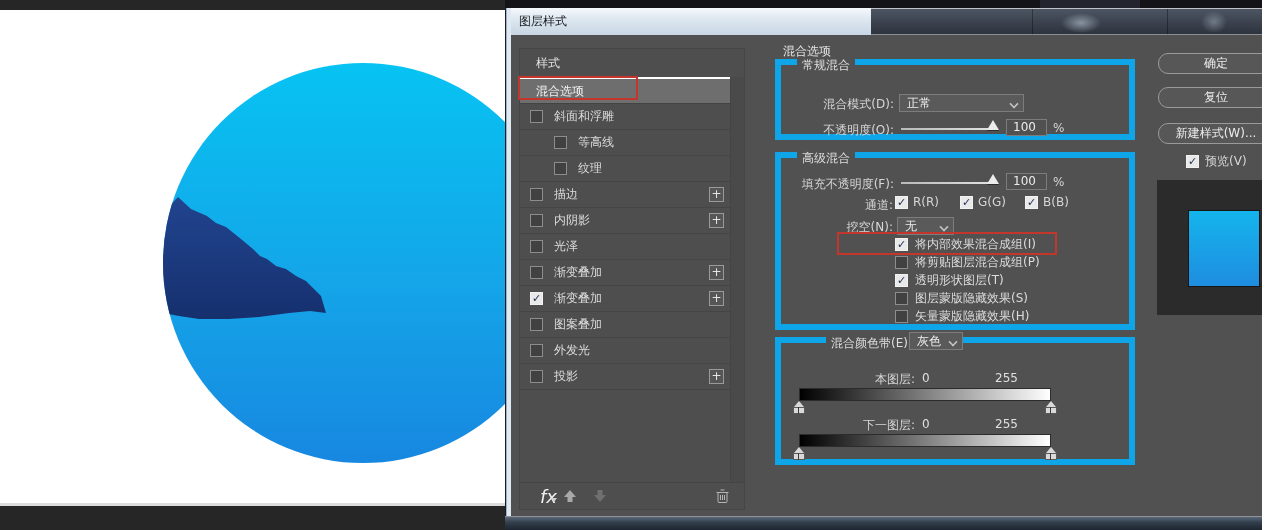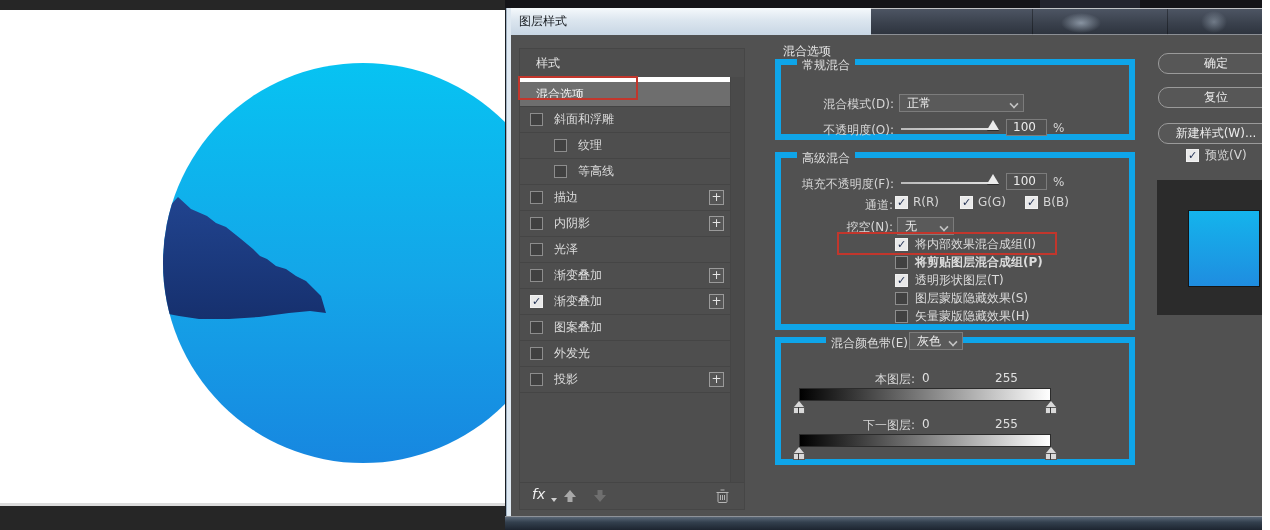--- a/index.html
+++ b/index.html
@@ -37,33 +37,33 @@
   .tb-band{position:absolute;top:0;bottom:0;width:1px;background:rgba(0,0,0,.35);}
   .dlg-title{position:absolute;left:8px;top:0;height:27px;line-height:26px;color:#181c21;font-size:12px;}
   .dlg-body{position:absolute;left:6px;top:27px;width:759px;height:481px;background:#515151;}
   .glass-bottom{position:absolute;left:0;top:508px;width:765px;height:14px;
                 background:linear-gradient(180deg,#5b6877 0%,#33404e 40%,#1d2530 100%);
                 border-top:1px solid rgba(255,255,255,.5);box-sizing:border-box;}
 
   
   .stylepanel{position:absolute;left:8px;top:13px;width:226px;height:462px;background:#4e4e4e;
               border:1px solid #464646;box-sizing:border-box;}
-  .sp-header{height:28px;line-height:28px;padding-left:16px;color:#e0e0e0;border-bottom:5px solid #ffffff;}
+  .sp-header{height:28px;line-height:28px;padding-left:16px;color:#e0e0e0;border-bottom:2px solid #ffffff;}
   .sp-selected{height:24px;line-height:24px;padding-left:16px;background:#6e6e6e;color:#f2f2f2;
                border-bottom:1px solid #434343;}
   .sp-row{position:relative;height:25px;line-height:25px;border-bottom:1px solid #454545;}
   .sp-row .cb{position:absolute;left:10px;top:6px;}
   .sp-row.indent .cb{left:34px;}
   .sp-row .lab{position:absolute;left:34px;top:0;color:#dcdcdc;}
   .sp-row.indent .lab{left:58px;}
   .plusbtn{position:absolute;right:20px;top:5px;width:15px;height:15px;border:1px solid #9a9a9a;
            box-sizing:border-box;color:#e6e6e6;font-size:12px;line-height:12px;text-align:center;background:#565656;}
   .sp-scroll{position:absolute;right:0;top:28px;bottom:26px;width:13px;background:#4a4a4a;border-left:1px solid #454545;}
   .sp-toolbar{position:absolute;left:0;right:0;bottom:0;height:26px;border-top:1px solid #454545;}
-  .fx-ico{position:absolute;left:12px;top:3px;color:#f0f0f0;font-style:italic;font-size:14px;}
+  .fx-ico{position:absolute;left:20px;top:3px;color:#f0f0f0;font-style:italic;font-size:18px;}
   .fx-caret{position:absolute;left:31px;top:15px;width:0;height:0;border-left:3px solid transparent;
             border-right:3px solid transparent;border-top:4px solid #cfcfcf;}
   .arr{position:absolute;top:5px;}
   .trash{position:absolute;right:14px;top:5px;}
 
   
   .cb{display:inline-block;width:13px;height:13px;box-sizing:border-box;vertical-align:middle;}
   .cb.off{background:#414141;border:1px solid #8d8d8d;}
   .cb.on{background:#e9e9e9;border:1px solid #f2f2f2;color:#1d2c50;font-size:11px;font-weight:bold;
          line-height:12px;text-align:center;}
@@ -98,21 +98,21 @@
   .bhandle{position:absolute;width:12px;height:13px;}
   .bhandle .tri{position:absolute;left:1px;top:0;width:0;height:0;border-left:5px solid transparent;
                 border-right:5px solid transparent;border-bottom:6px solid #d9d9d9;}
   .bhandle .base{position:absolute;left:0;top:6px;width:10px;height:5px;background:#d9d9d9;
                  border:1px solid #5a5a5a;}
   .bhandle .split{position:absolute;left:5px;top:6px;width:1px;height:7px;background:#3a3a3a;}
 
   
   .btn{position:absolute;left:647px;width:116px;height:21px;border:1px solid #9a9a9a;border-radius:10px;
        background:#575757;color:#ececec;text-align:center;line-height:19px;box-sizing:border-box;}
-  .preview-row{position:absolute;left:675px;top:113px;height:16px;line-height:15px;}
+  .preview-row{position:absolute;left:675px;top:119px;height:16px;line-height:15px;}
   .preview-row .cb{margin-right:6px;}
   .swatch{position:absolute;left:646px;top:145px;width:119px;height:135px;background:#2b2b2b;}
   .swatch-inner{position:absolute;left:31px;top:30px;width:70px;height:75px;border:1px solid #151515;
                 background:linear-gradient(180deg,#14b4ec 0%,#1f8de0 100%);}
 </style>
 </head>
 <body>
 
 <div class="stage">
 
@@ -159,25 +159,25 @@
       <div class="stylepanel">
         <div class="sp-header">样式</div>
         <div class="sp-selected">混合选项</div>
         <div id="styles-list">
             <div class="sp-row">
               <span class="cb off"></span>
               <span class="lab">斜面和浮雕</span>
             </div>
             <div class="sp-row indent">
               <span class="cb off"></span>
+              <span class="lab">等高线</span>
+            </div>
+            <div class="sp-row indent">
+              <span class="cb off"></span>
               <span class="lab">纹理</span>
-            </div>
-            <div class="sp-row indent">
-              <span class="cb off"></span>
-              <span class="lab">等高线</span>
             </div>
             <div class="sp-row">
               <span class="cb off"></span>
               <span class="lab">描边</span>
               <span class="plusbtn">+</span>
             </div>
             <div class="sp-row">
               <span class="cb off"></span>
               <span class="lab">内阴影</span>
               <span class="plusbtn">+</span>
@@ -267,21 +267,21 @@
           </div>
 
         <span class="rlabel" style="left:0;top:61px;width:112px;">挖空(N):</span>
         <div class="dd" style="left:116px;top:59px;width:57px;">
           <span>无</span>
           <span class="vee"></span>
         </div>
 
         <div id="adv-options">
             <div class="optrow" style="top: 79px;"><span class="cb on">✓</span><span>将内部效果混合成组(I)</span></div>
-            <div class="optrow" style="top: 97px; font-weight: bold;"><span class="cb off"></span><span>将剪贴图层混合成组(P)</span></div>
+            <div class="optrow" style="top: 97px;"><span class="cb off"></span><span>将剪贴图层混合成组(P)</span></div>
             <div class="optrow" style="top: 115px;"><span class="cb on">✓</span><span>透明形状图层(T)</span></div>
             <div class="optrow" style="top: 133px;"><span class="cb off"></span><span>图层蒙版隐藏效果(S)</span></div>
             <div class="optrow" style="top: 151px;"><span class="cb off"></span><span>矢量蒙版隐藏效果(H)</span></div>
           </div>
         <div class="redbox" style="left:56px;top:74px;width:220px;height:23px;"></div>
       </div>
 
       <div class="grp" style="left:264px;top:302px;width:360px;height:128px;">
         <span class="legend" style="left:45px;">混合颜色带(E):</span>
         <div class="dd" style="left:128px;top:-11px;width:54px;">

